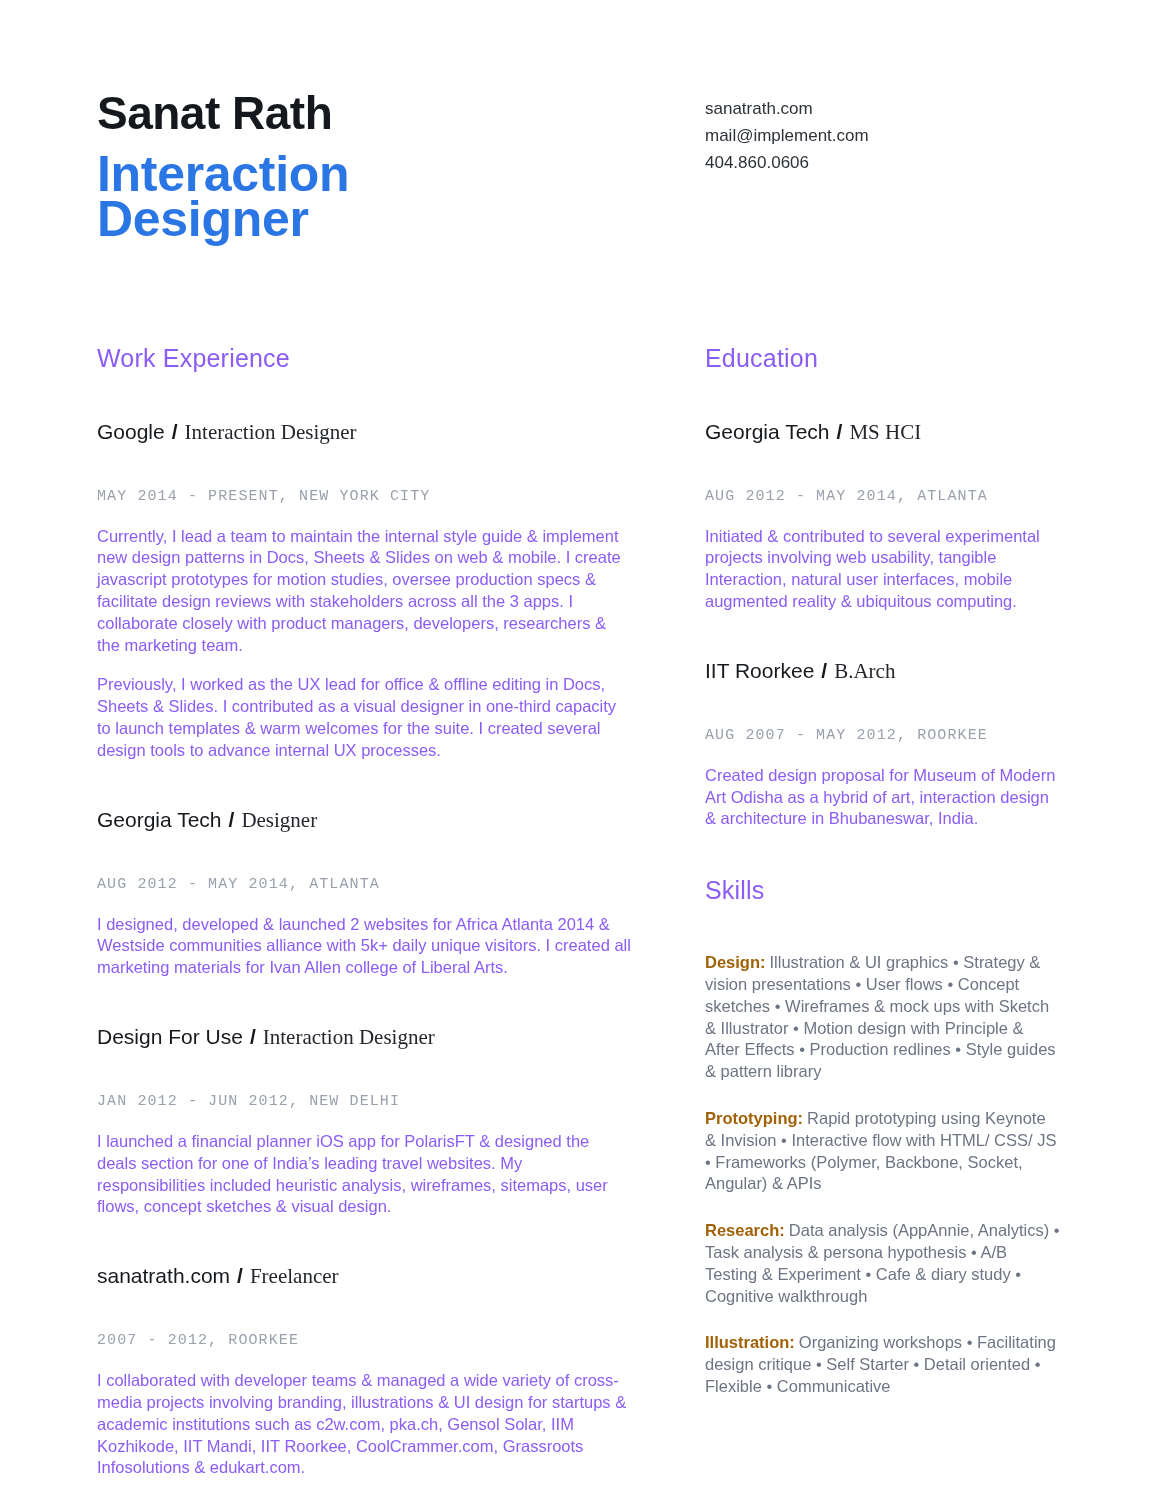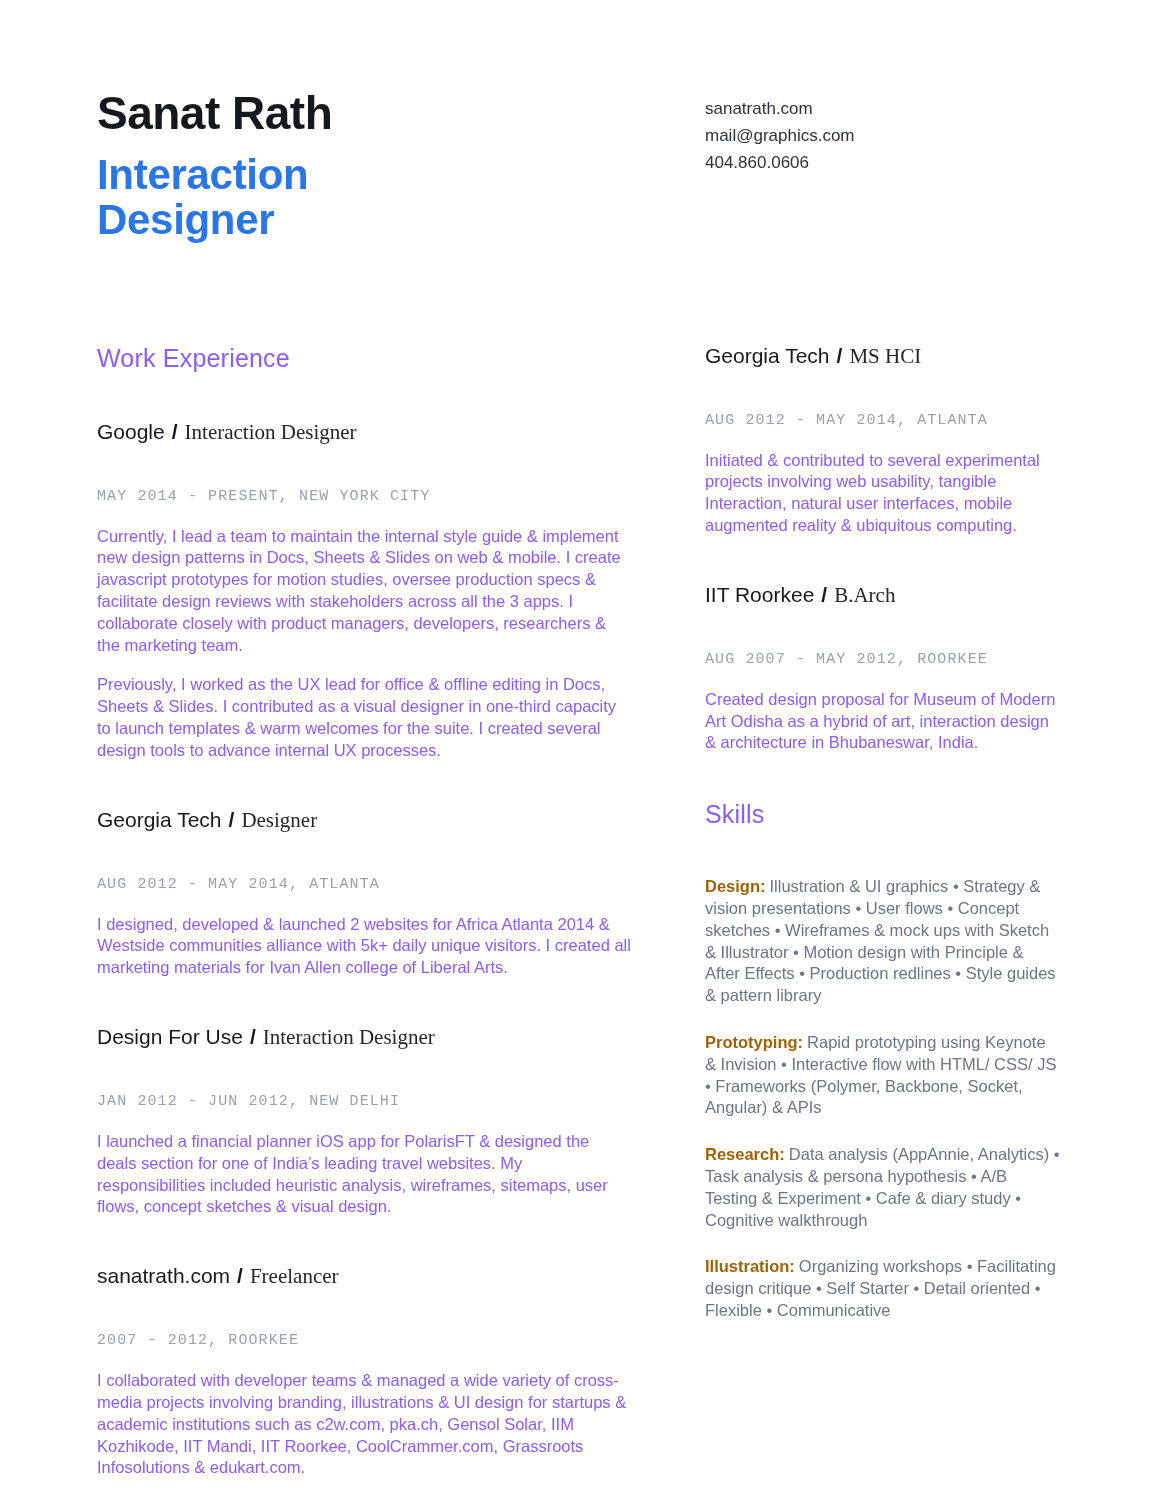--- a/index.html
+++ b/index.html
@@ -24,21 +24,21 @@
   .header-grid { margin-bottom: 102px; }
 
   h1.name {
     font-size: 46px;
     line-height: 1.1;
     font-weight: 700;
     color: #15181d;
     letter-spacing: -0.5px;
   }
   h2.job-title {
-    font-size: 42px;
+    font-size: 50px;
     line-height: 45px;
     font-weight: 700;
     color: #2b76e5;
     margin-top: 13px;
     letter-spacing: -0.3px;
   }
   .contact {
     padding-top: 7px;
     font-size: 17px;
     line-height: 27px;
@@ -100,21 +100,21 @@
   <div class="header-grid">
     <div>
       <h1 class="name">Sanat Rath</h1>
       <h2 class="job-title">
         <span>Interaction</span><br>
         <span>Designer</span>
       </h2>
     </div>
     <div class="contact">
       <div>sanatrath.com</div>
-      <div>mail@graphics.com</div>
+      <div>mail@implement.com</div>
       <div>404.860.0606</div>
     </div>
   </div>
 
   <div class="columns-grid">
 
     <div>
       <div class="section-header">Work Experience</div>
 
       <div class="entry">
@@ -145,20 +145,21 @@
       <div class="entry">
         <div class="entry-title">
           <span class="org">sanatrath.com</span><span class="sep">/</span><span class="role">Freelancer</span>
         </div>
         <div class="entry-date">2007 - 2012, ROORKEE</div>
         <p class="para">I collaborated with developer teams &amp; managed a wide variety of cross-media projects involving branding, illustrations &amp; UI design for startups &amp; academic institutions such as c2w.com, pka.ch, Gensol Solar, IIM Kozhikode, IIT Mandi, IIT Roorkee, CoolCrammer.com, Grassroots Infosolutions &amp; edukart.com.</p>
       </div>
     </div>
 
     <div>
+      <div class="section-header">Education</div>
 
       <div class="entry">
         <div class="entry-title">
           <span class="org">Georgia Tech</span><span class="sep">/</span><span class="role">MS HCI</span>
         </div>
         <div class="entry-date">AUG 2012 - MAY 2014, ATLANTA</div>
         <p class="para">Initiated &amp; contributed to several experimental projects involving web usability, tangible Interaction, natural user interfaces, mobile augmented reality &amp; ubiquitous computing.</p>
       </div>
 
       <div class="entry">

